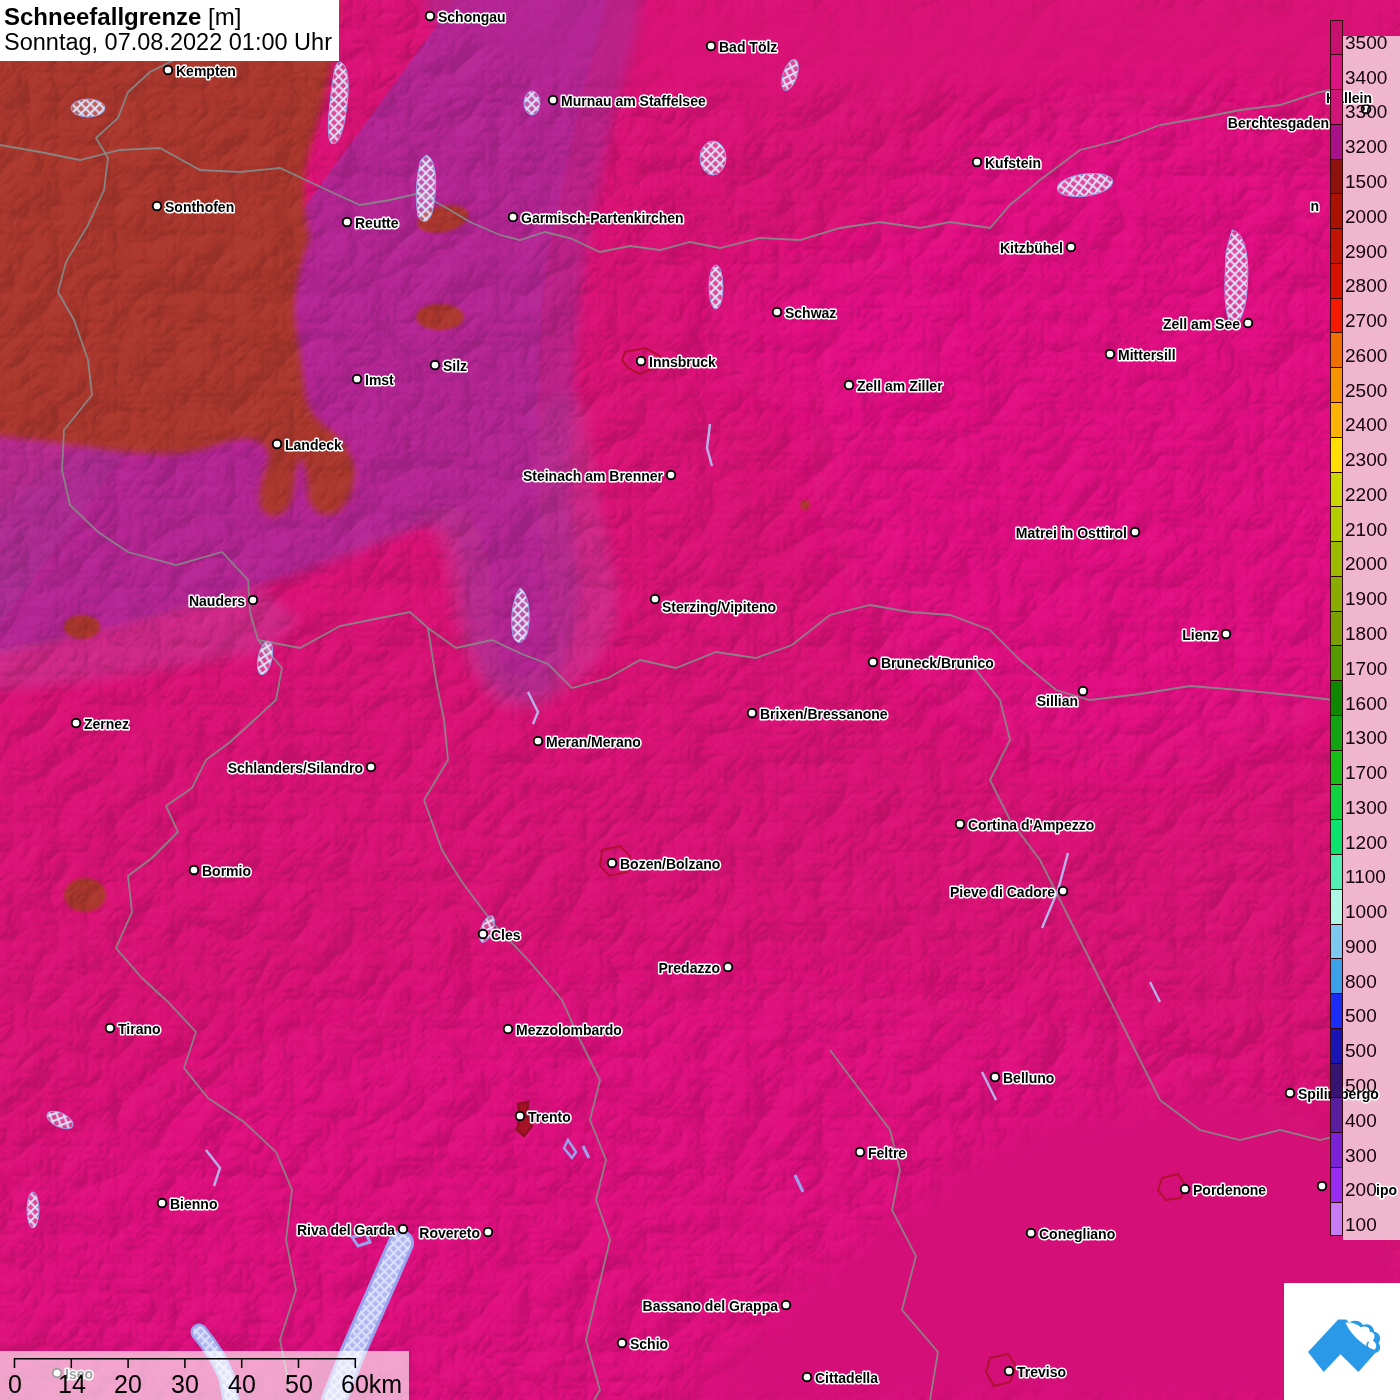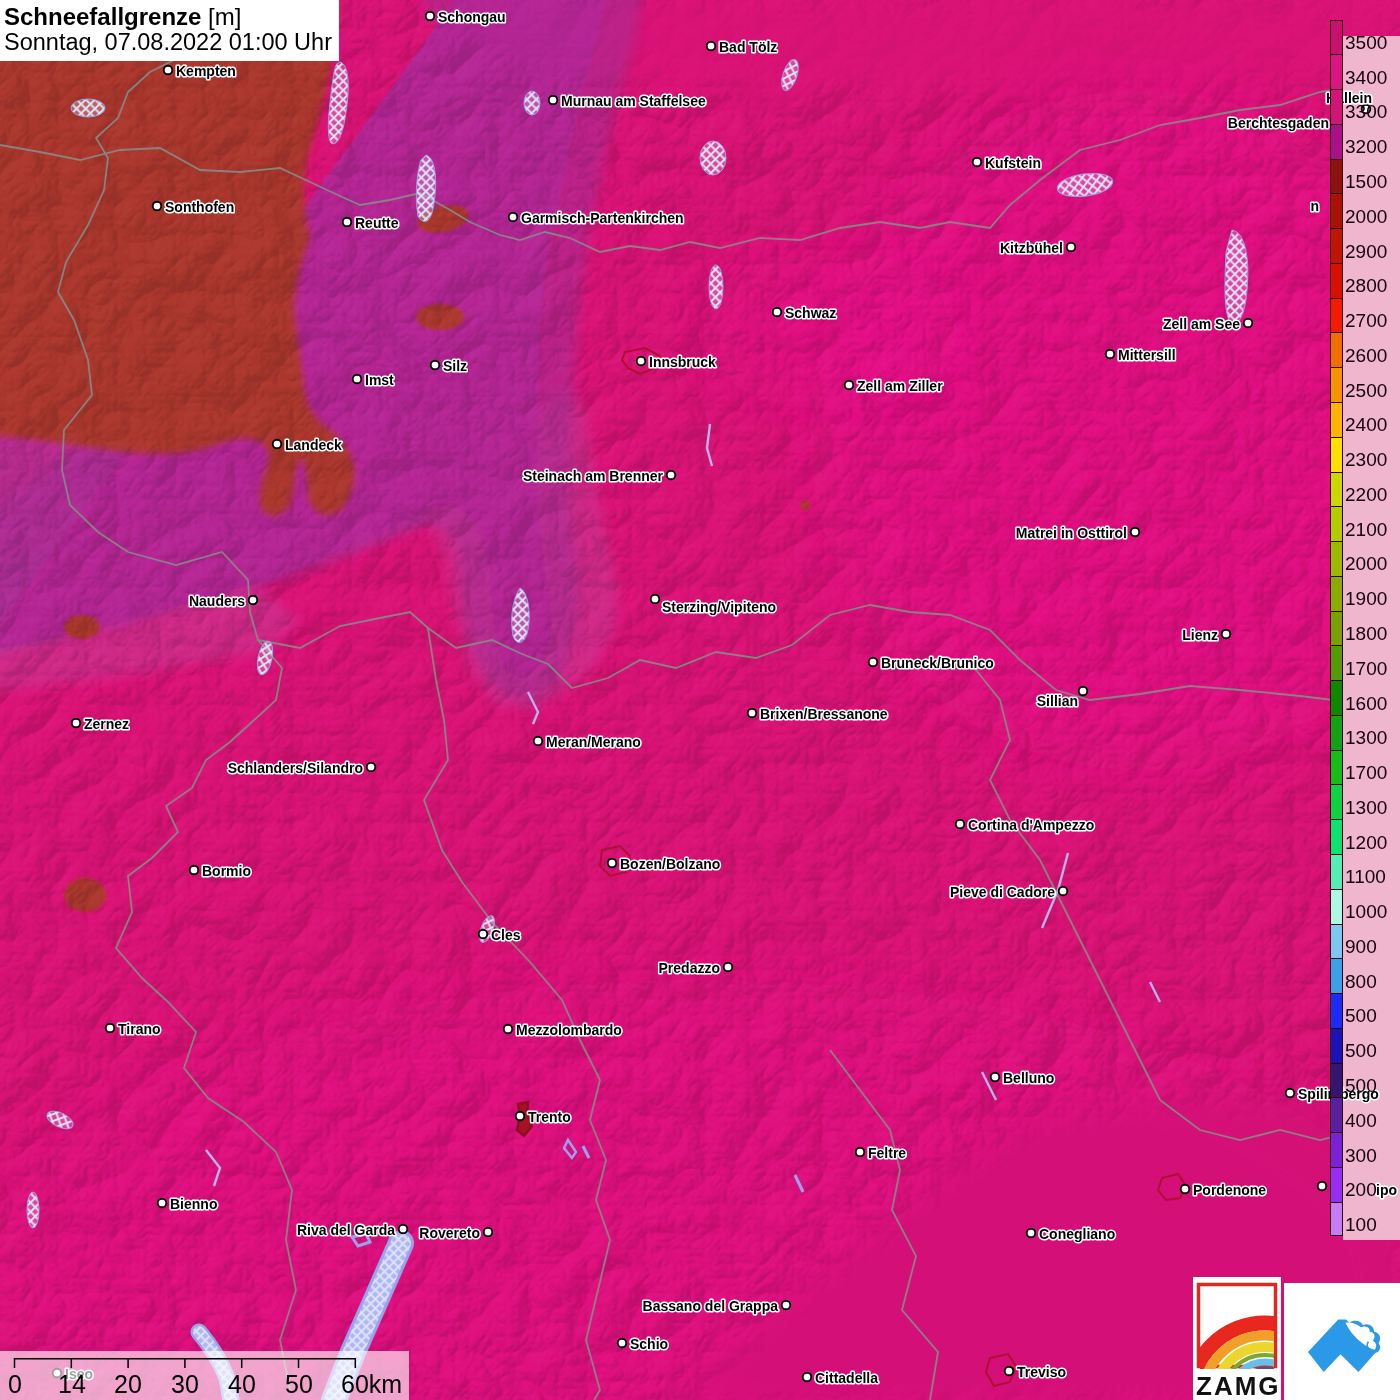--- a/index.html
+++ b/index.html
@@ -357,39 +357,20 @@
 <path d="M14.5,7 L14.5,17 M71.3,7 L71.3,17 M128.1,7 L128.1,17 M184.9,7 L184.9,17 M241.7,7 L241.7,17 M298.5,7 L298.5,17 M355.3,7 L355.3,17 M14.5,7.75 L355.3,7.75" stroke="#000" stroke-width="1.5" fill="none"></path>
 </svg>
 <div class="num" style="left:8px">0</div>
 <div class="num" style="left:58px">14</div>
 <div class="num" style="left:114px">20</div>
 <div class="num" style="left:171px">30</div>
 <div class="num" style="left:228px">40</div>
 <div class="num" style="left:285px">50</div>
 <div class="num" style="left:341px">60km</div>
 </div>
-<div id="zamg"><svg width="88" height="123" viewBox="0 0 88 123">
-<rect x="0" y="0" width="88" height="123" fill="#fff"></rect>
-<rect x="5.5" y="7.5" width="77" height="82" fill="none" stroke="#e02820" stroke-width="3.5"></rect>
-<g fill="none">
-<clipPath id="zc">
-            <rect x="7" y="9" width="74" height="83"></rect>
-          </clipPath>
-<g clip-path="url(#zc)">
-<circle cx="72" cy="121" r="75" stroke="#e8281e" stroke-width="15"></circle>
-<circle cx="72" cy="121" r="62.5" stroke="#f0a028" stroke-width="10"></circle>
-<circle cx="72" cy="121" r="51" stroke="#ecd52c" stroke-width="10"></circle>
-<circle cx="72" cy="121" r="43" stroke="#7aa831" stroke-width="4"></circle>
-<circle cx="72" cy="121" r="36" stroke="#68c0e8" stroke-width="7"></circle>
-<circle cx="72" cy="121" r="27.5" stroke="#3c5ba6" stroke-width="7"></circle>
-<circle cx="72" cy="121" r="16" stroke="#9c3c96" stroke-width="10"></circle>
-</g>
-</g>
-<text x="3" y="118" font-family="Liberation Sans,sans-serif" font-size="26" font-weight="bold" letter-spacing="2" fill="#111">ZAMG</text>
-</svg></div>
 <div id="bluelogo"><svg width="116" height="117" viewBox="0 0 116 117">
 <rect x="0" y="0" width="116" height="117" fill="#fff"></rect>
 <g transform="translate(-4,-5) scale(1.12)">
           <path d="M25,66 L52,37 L59,37 L62,40 C66,37 72,38 74,42 C79,40 84,43 84,48 C89,49 91,54 88,58 C91,62 89,66 85,67 L84,68 L70,84 L54,68 L39,84 Z" fill="#2a99e8"></path>
 <path d="M58.5,40 C61,46 66,52 72,57 C76,60.5 81,63.5 84.5,64 C87,61 86,58 83,56 C86,52 84,48 80,48 C81,44 76,42 72,44 C69,41 62,39 58.5,40 Z" fill="#fff"></path>
 <path d="M79,57 C77.5,59 77.5,61.5 79,63" fill="none" stroke="#2a99e8" stroke-width="1.5"></path>
         </g>
 </svg></div>
 </div>
 

